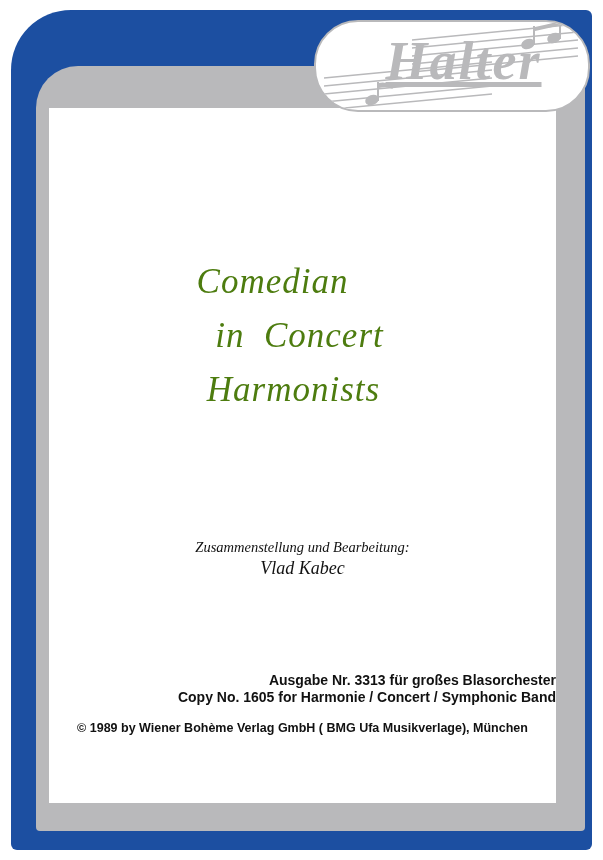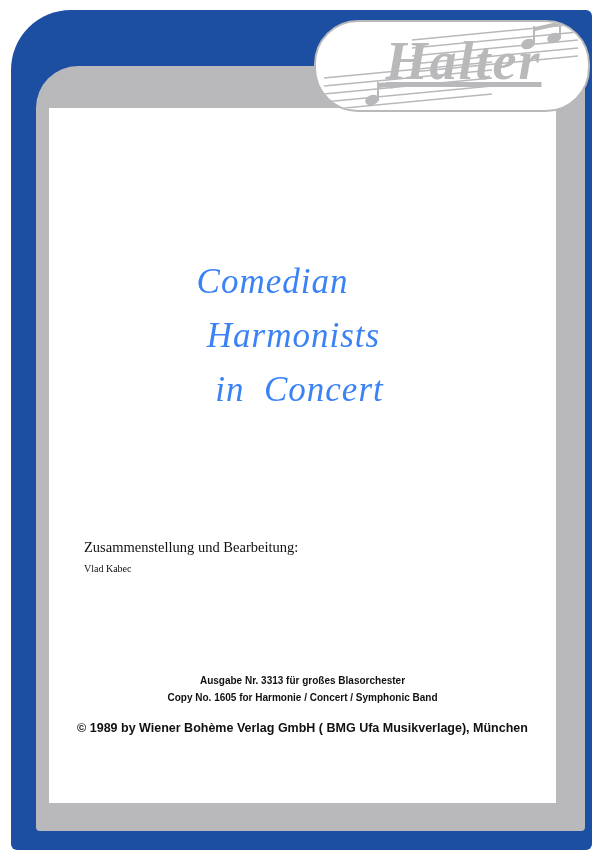--- a/index.html
+++ b/index.html
@@ -95,60 +95,61 @@
 
   
   .title-block {
     position: absolute;
     left: 49px;
     top: 255px;
     width: 507px;
     text-align: center;
     font-family: "Liberation Serif", serif;
     font-style: italic;
-    color: #3b82f6;
+    color: #4d7c0f;
   }
   .title-line {
     font-size: 35px;
     line-height: 54px;
     letter-spacing: 1px;
     white-space: pre;
   }
   .title-line.l1 { padding-right: 60px; }
   .title-line.l2 { padding-right: 18px; }
   .title-line.l3 { padding-right: 6px; }
 
   
   .arranger {
     position: absolute;
     left: 49px;
     top: 536px;
     width: 507px;
+    text-align: center;
     font-family: "Liberation Serif", serif;
+    font-style: italic;
     color: #111111;
-    margin-left: 35px;
   }
   .arranger-role {
     font-size: 14.5px;
     line-height: 22px;
   }
   .arranger-name {
-    font-size: 10px;
+    font-size: 18px;
     line-height: 21px;
   }
 
   
   .edition {
     position: absolute;
     left: 49px;
     top: 672px;
     width: 507px;
-    text-align: center;
+    text-align: right;
     color: #111111;
-    font-size: 10px;
+    font-size: 14px;
     line-height: 17px;
     font-weight: bold;
   }
   .copyright {
     position: absolute;
     left: 49px;
     top: 719px;
     width: 507px;
     text-align: center;
     color: #111111;
@@ -191,22 +192,22 @@
         <ellipse cx="56" cy="78" rx="7" ry="5" transform="rotate(-18 56 78)"></ellipse>
         <rect x="61" y="60" width="2" height="19"></rect>
         <path d="M63 61 q10 -2 14 6 q-6 -3 -14 -1 z"></path>
       </g>
     </svg>
     <div class="logo-text">Halter</div>
   </div>
 
   <div class="title-block">
     <div class="title-line l1">Comedian</div>
+    <div class="title-line l3">in  Concert</div>
     <div class="title-line l2">Harmonists</div>
-    <div class="title-line l3">in  Concert</div>
   </div>
 
   <div class="arranger">
     <div class="arranger-role">Zusammenstellung und Bearbeitung:</div>
     <div class="arranger-name">Vlad Kabec</div>
   </div>
 
   <div class="edition">
     <div>Ausgabe Nr. 3313 für großes Blasorchester</div>
     <div>Copy No. 1605 for Harmonie / Concert / Symphonic Band</div>

